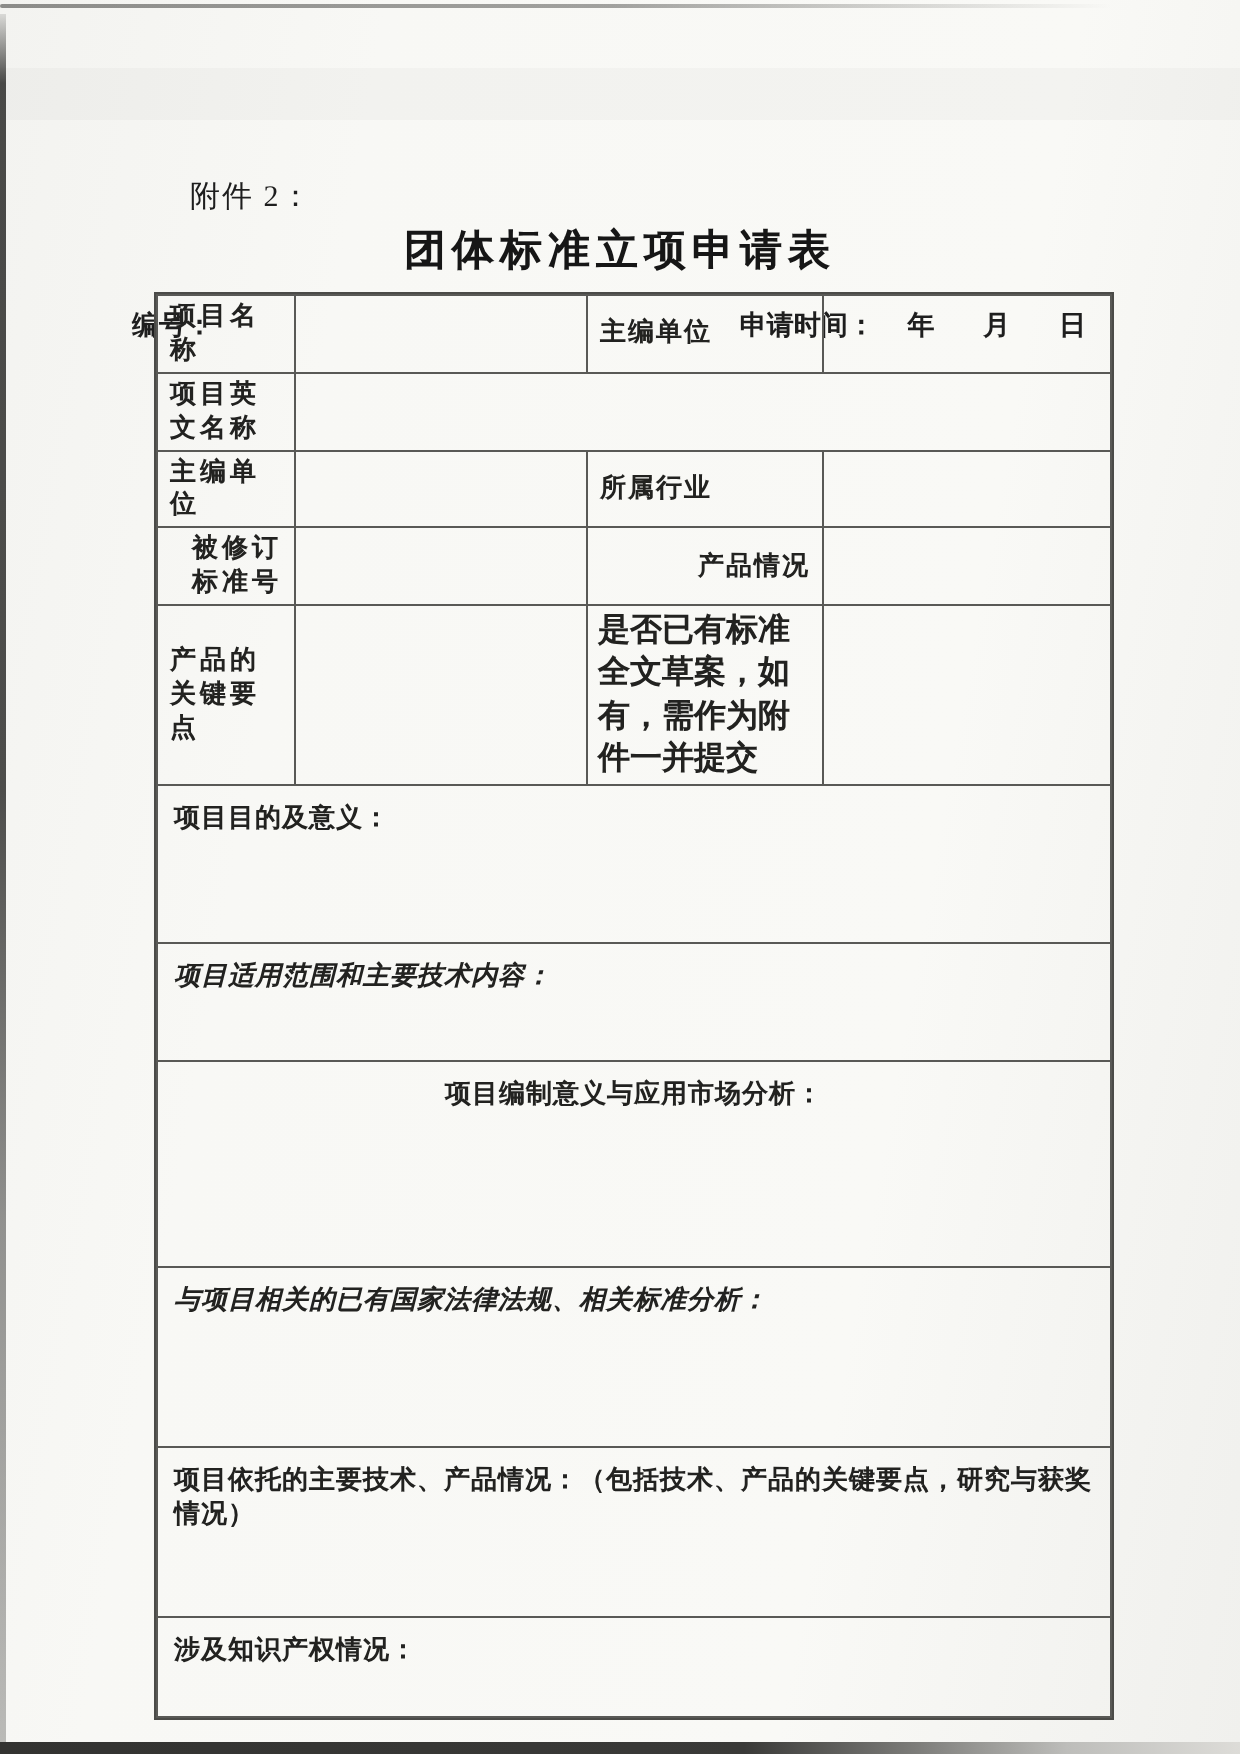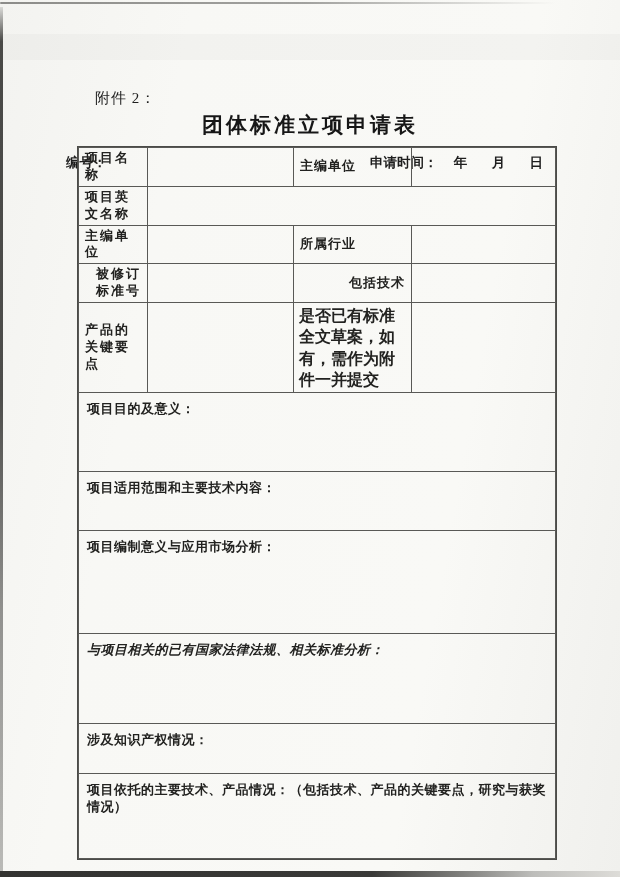--- a/index.html
+++ b/index.html
@@ -48,21 +48,21 @@
     padding:2px 6px;vertical-align:middle;
     font-weight:600;color:#222220;
   }
   td.lab1{font-size:12.5px;letter-spacing:2px;padding:1px 4px 1px 6px;}
   td.lab2{letter-spacing:1px;}
   tr.r5 td.lab2{font-size:16px;letter-spacing:0;line-height:1.33;padding:2px 5px;}
   td.val{padding:2px 4px;}
   tr.sec td{vertical-align:top;padding:8px 8px;letter-spacing:.5px;font-size:13px;}
   tr.r1{height:22px;} tr.r2{height:33px;} tr.r3{height:34px;}
   tr.r4{height:33px;text-align:right;} tr.r5{height:47px;}
-  tr.s1{height:79px;} tr.s2{height:59px;} tr.s3{height:103px;}
+  tr.s1{height:79px;} tr.s2{height:59px;font-style:italic;} tr.s3{height:103px;text-align:center;}
   tr.s4{height:90px;font-style:italic;} tr.s5{height:85px;} tr.s6{height:50px;}
 </style>
 </head>
 <body>
 
 <div class="page">
 
   <div class="artifact top"></div>
   <div class="artifact left"></div>
   <div class="artifact bottom"></div>
@@ -101,42 +101,42 @@
       </tr>
       <tr class="r3">
         <td class="lab1">主编单位</td>
         <td class="val"></td>
         <td class="lab2">所属行业</td>
         <td class="val"></td>
       </tr>
       <tr class="r4">
         <td class="lab1">被修订标准号</td>
         <td class="val"></td>
-        <td class="lab2">包括技术</td>
+        <td class="lab2">产品情况</td>
         <td class="val"></td>
       </tr>
       <tr class="r5">
         <td class="lab1">产品的关键要点</td>
         <td class="val"></td>
         <td class="lab2">是否已有标准全文草案，如有，需作为附件一并提交</td>
         <td class="val"></td>
       </tr>
       <tr class="sec s1">
         <td colspan="4">项目目的及意义：</td>
       </tr>
       <tr class="sec s2">
         <td colspan="4">项目适用范围和主要技术内容：</td>
       </tr>
       <tr class="sec s3">
         <td colspan="4">项目编制意义与应用市场分析：</td>
       </tr>
       <tr class="sec s4">
         <td colspan="4">与项目相关的已有国家法律法规、相关标准分析：</td>
       </tr>
+      <tr class="sec s5">
+        <td colspan="4">项目依托的主要技术、产品情况：（包括技术、产品的关键要点，研究与获奖情况）</td>
+      </tr>
       <tr class="sec s6">
         <td colspan="4">涉及知识产权情况：</td>
-      </tr>
-      <tr class="sec s5">
-        <td colspan="4">项目依托的主要技术、产品情况：（包括技术、产品的关键要点，研究与获奖情况）</td>
       </tr>
     </tbody>
   </table>
 </div>
 
 </body></html>

